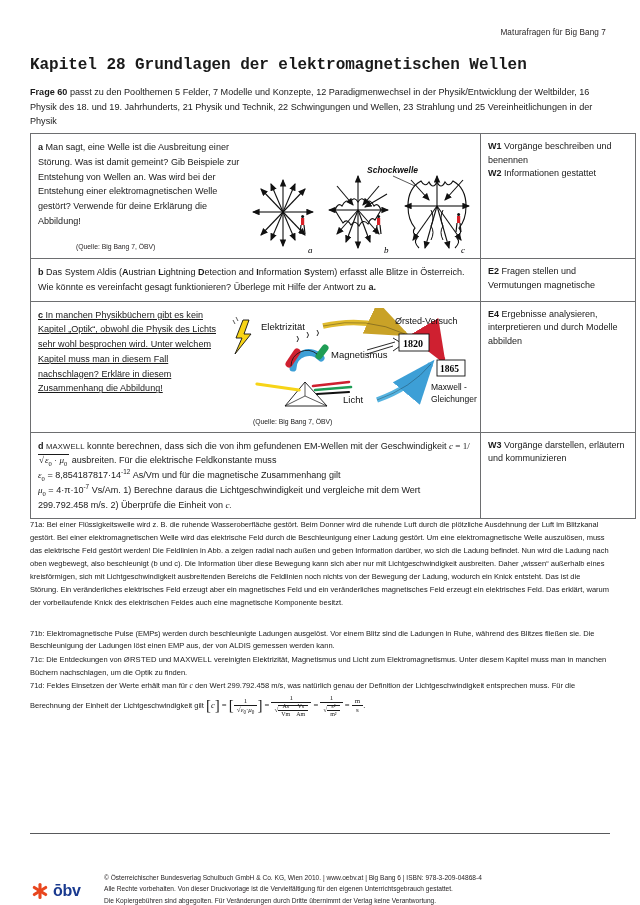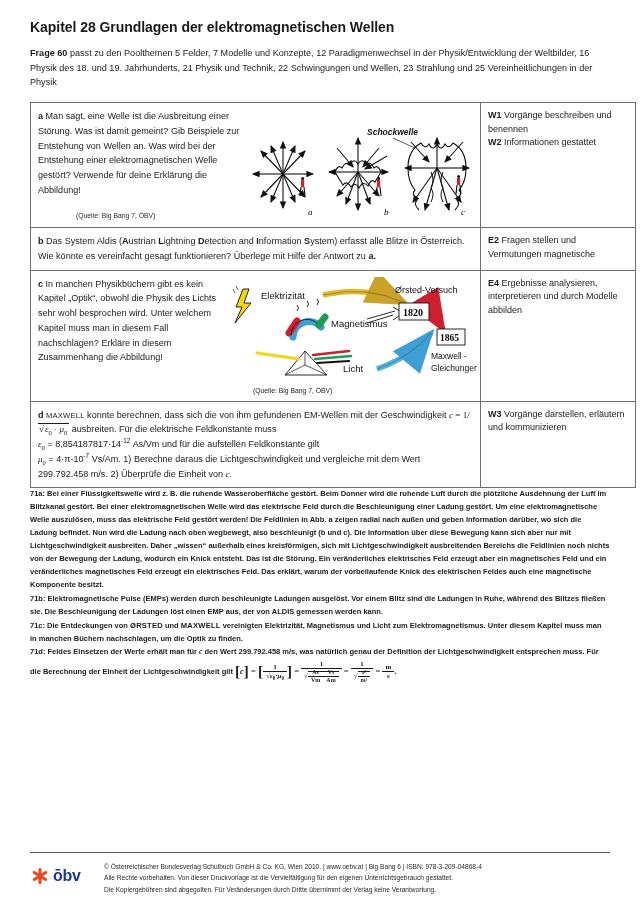--- a/index.html
+++ b/index.html
@@ -24,37 +24,38 @@
   }
   .header-right {
     text-align: right;
     font-size: 8.2px;
     color: #231f20;
     padding-top: 28px;
     padding-right: 4px;
     letter-spacing: 0.1px;
   }
   h1.chapter-title {
-    font-size: 14px;
+    font-size: 16px;
     font-weight: bold;
     margin: 19px 0 0 0;
     letter-spacing: -0.05px;
+    font-family: Liberation Mono, monospace;
   }
   .intro {
     font-size: 9.1px;
     line-height: 1.62;
     margin-top: 11px;
     text-align: left;
   }
   .intro b { font-weight: bold; }
 
   table.qtable {
     width: 100%;
     border-collapse: collapse;
-    margin-top: 12px;
+    margin-top: 4px;
     table-layout: fixed;
   }
   table.qtable td {
     border: 0.9px solid #6d6e70;
     vertical-align: top;
     padding: 6px 7px 6px 7px;
   }
   td.qcell { width: 435px; }
   td.ccell { width: 140px; font-size: 9px; line-height: 1.5; }
   .qtext {
@@ -68,26 +69,26 @@
   .row-a-text { width: 205px; }
   .quelle {
     font-size: 6.8px;
     color: #231f20;
     margin-top: 14px;
     margin-left: 38px;
   }
   .fig-a {
     position: absolute;
     right: -2px;
-    top: 15px;
+    top: 22px;
     width: 230px;
     height: 96px;
   }
 
-  .row-c-wrap { position: relative; min-height: 118px; }
+  .row-c-wrap { position: relative; min-height: 118px; text-decoration: underline; }
   .row-c-text { width: 178px; font-size: 9.05px; line-height: 1.63; }
   .fig-c {
     position: absolute;
     right: -4px;
     top: 0px;
     width: 250px;
     height: 112px;
   }
   .quelle-c {
     position: absolute;
@@ -102,23 +103,22 @@
   .kom-title {
     font-size: 7.9px;
     margin-top: 13px;
     margin-bottom: 4px;
   }
   .kom p {
     font-size: 7.5px;
     line-height: 1.72;
     margin: 0 0 0 0;
     text-align: left;
-    font-weight: bold;
-  }
-  .kom p.spaced { margin-top: 2px; }
+  }
+  .kom p.spaced { margin-top: 18px; }
 
   .radical {
     border-top: 0.8px solid #1a1a1a;
     padding: 0 1px;
   }
   .fracbox {
     display: inline-block;
     vertical-align: middle;
     text-align: center;
     font-size: 7px;
@@ -131,23 +131,23 @@
   .footer-rule {
     position: absolute;
     left: 30px;
     right: 30px;
     top: 833px;
     border-top: 0.9px solid #58595b;
   }
   .footer {
     position: absolute;
     left: 30px;
-    top: 842px;
+    top: 872px;
     display: flex;
-    align-items: flex-start;
+    align-items: center;
   }
   .logo {
     width: 74px;
     flex: 0 0 74px;
     display: flex;
     align-items: center;
     padding-top: 5px;
   }
   .logo-text {
     color: #1a3a8f;
@@ -161,20 +161,21 @@
     font-size: 6.6px;
     line-height: 1.72;
     color: #231f20;
   }
 </style>
 </head>
 <body>
 
 <div class="page">
 
+  <div class="header-right">Maturafragen für Big Bang 7</div>
 
   <h1 class="chapter-title">Kapitel 28 Grundlagen der elektromagnetischen Wellen</h1>
 
   <div class="intro">
     <b>Frage 60</b><span> passt zu den Poolthemen 5 Felder, 7 Modelle und Konzepte, 12 Paradigmenwechsel in der Physik/Entwicklung der Weltbilder, 16 Physik des 18. und 19. Jahrhunderts, 21 Physik und Technik, 22 Schwingungen und Wellen, 23 Strahlung und 25 Vereinheitlichungen in der Physik</span>
   </div>
 
   <table class="qtable">
     <tbody>
 
@@ -378,21 +379,21 @@
           </div>
         </td>
       </tr>
 
       <tr>
         <td class="qcell">
           <div class="qtext">
             <b>d</b>
             <span class="smallcaps">MAXWELL</span><span> konnte berechnen, dass sich die von ihm gefundenen EM-Wellen mit der Geschwindigkeit </span><span class="frm"><i>c</i> = 1/<span class="radical">√<span style="border-top:0.8px solid #1a1a1a; padding:0 1px;"><i>ε</i><sub>0</sub> · <i>μ</i><sub>0</sub></span></span></span><span> ausbreiten. Für die elektrische Feldkonstante muss</span>
             <br>
-            <span class="frm"><i>ε</i><sub>0</sub></span><span> = 8,854187817·14</span><sup>-12</sup><span> As/Vm und für die aufstellen Feldkonstante gilt</span>
+            <span class="frm"><i>ε</i><sub>0</sub></span><span> = 8,854187817·14</span><sup>-12</sup><span> As/Vm und für die magnetische Zusammenhang gilt</span>
             <br>
             <span class="frm"><i>μ</i><sub>0</sub></span><span> = 4·π·10</span><sup>-7</sup><span> Vs/Am. 1) Berechne daraus die Lichtgeschwindigkeit und vergleiche mit dem Wert 299.792.458 m/s. 2) Überprüfe die Einheit von </span><i class="frm">c.</i>
           </div>
         </td>
         <td class="ccell">
           <div>
             <b>W3</b><span> Vorgänge darstellen, erläutern und kommunizieren</span>
           </div>
         </td>
       </tr>

